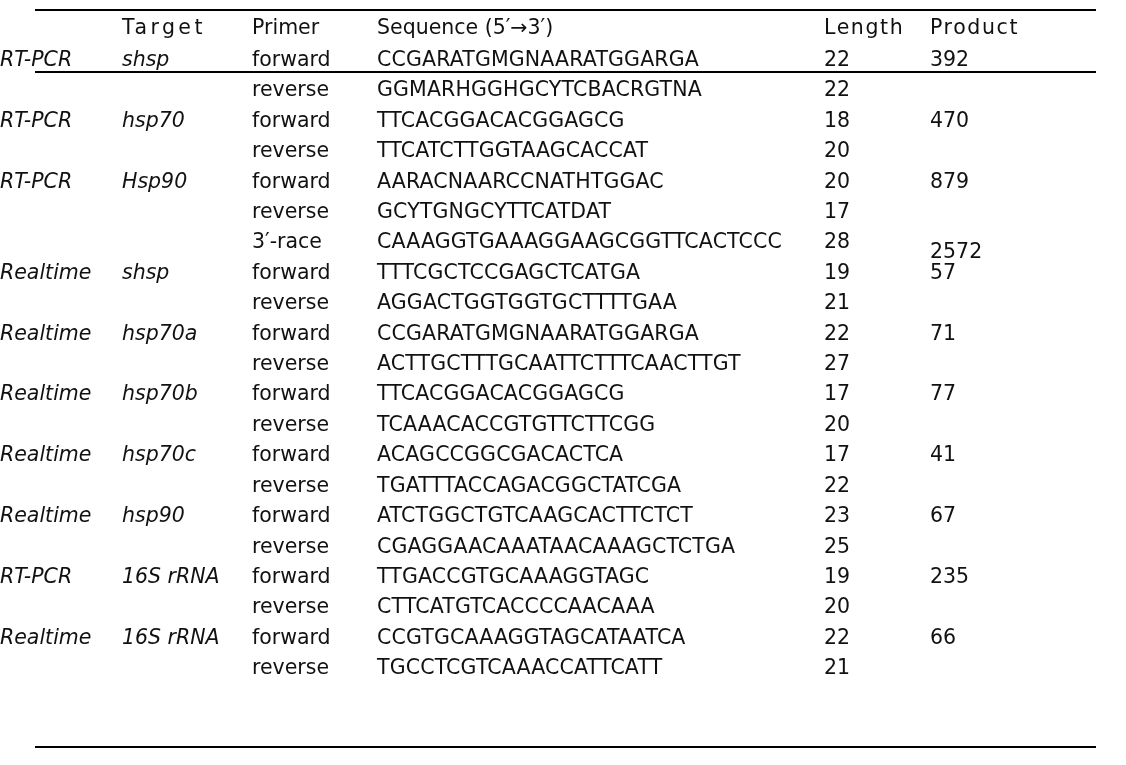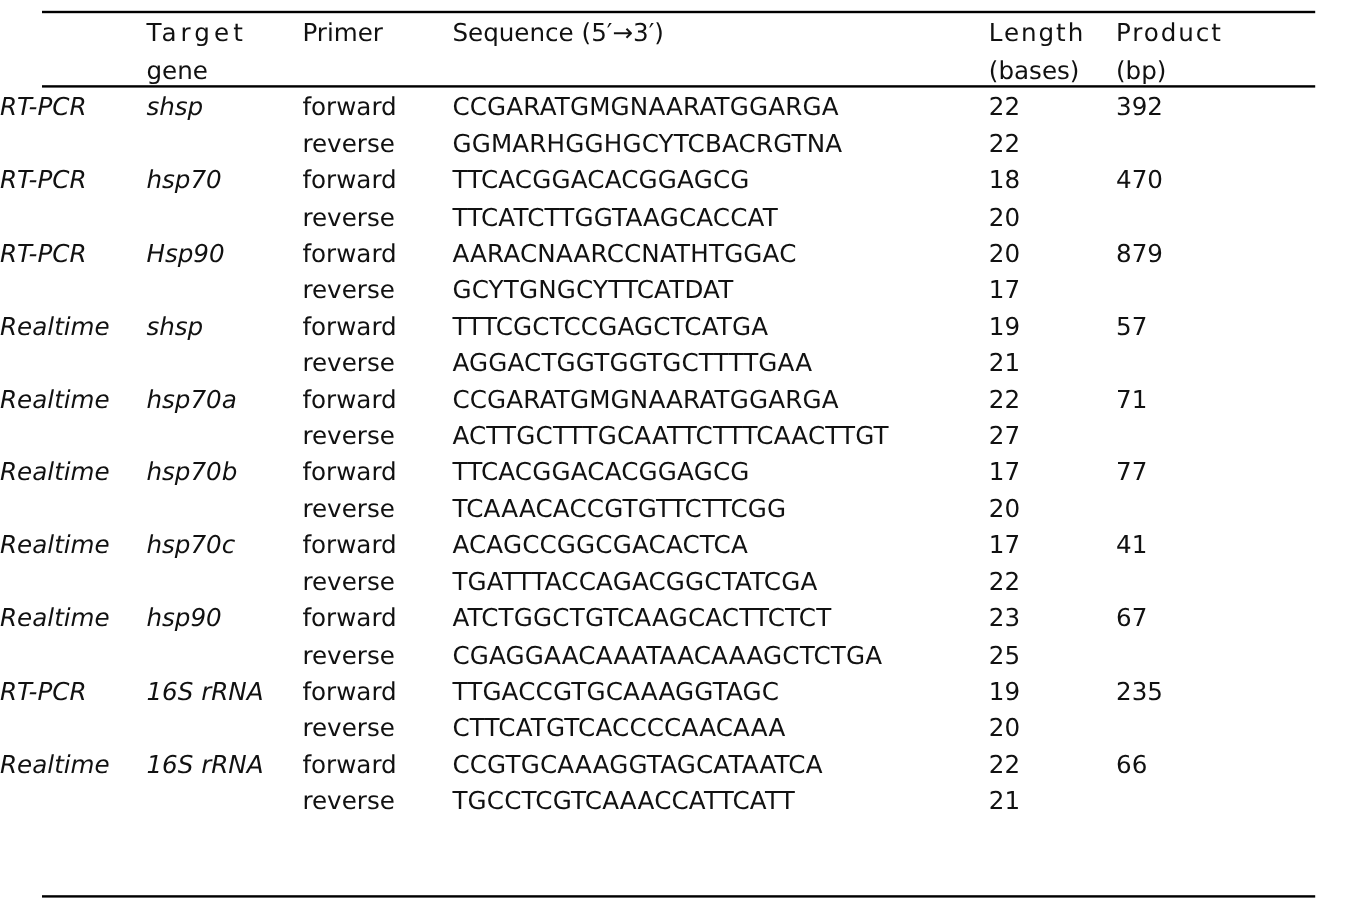--- a/index.html
+++ b/index.html
@@ -120,29 +120,20 @@
     <thead>
       <tr class="header-row-1">
         <td class="hdr-cell cell-pad-left-method"></td>
         <td class="hdr-cell hdr-spaced cell-pad-left-gene">Target</td>
         <td class="hdr-cell cell-pad-left-primer">Primer</td>
         <td class="hdr-cell cell-pad-left-seq">Sequence (5′→3′)</td>
         <td class="hdr-cell hdr-spaced-sm cell-pad-left-len">Length</td>
         <td class="hdr-cell hdr-spaced-sm cell-pad-left-prod">Product</td>
         <td></td>
       </tr>
-      <tr class="header-row-2">
-        <td></td>
-        <td class="hdr-cell cell-pad-left-gene">gene</td>
-        <td></td>
-        <td></td>
-        <td class="hdr-cell cell-pad-left-len">(bases)</td>
-        <td class="hdr-cell cell-pad-left-prod">(bp)</td>
-        <td></td>
-      </tr>
     </thead>
 
     <tbody id="table-body">
         <tr class="data-row group-first">
           <td class="method cell-pad-left-method"><span>RT-PCR</span></td>
           <td class="gene cell-pad-left-gene"><span>shsp</span></td>
           <td class="primer-label cell-pad-left-primer"><span>forward</span></td>
           <td class="seq cell-pad-left-seq"><span>CCGARATGMGNAARATGGARGA</span></td>
           <td class="num cell-pad-left-len"><span>22</span></td>
           <td class="num cell-pad-left-prod"><span>392</span></td>
@@ -186,20 +177,29 @@
         </tr>
         <tr class="data-row">
           <td class="method cell-pad-left-method"></td>
           <td class="gene cell-pad-left-gene"></td>
           <td class="primer-label cell-pad-left-primer"><span>reverse</span></td>
           <td class="seq cell-pad-left-seq"><span>GCYTGNGCYTTCATDAT</span></td>
           <td class="num cell-pad-left-len"><span>17</span></td>
           <td class="num cell-pad-left-prod"></td>
           <td></td>
         </tr>
+        <tr class="data-row">
+          <td class="method cell-pad-left-method"></td>
+          <td class="gene cell-pad-left-gene"></td>
+          <td class="primer-label cell-pad-left-primer"><span>3′-race</span></td>
+          <td class="seq cell-pad-left-seq"><span>CAAAGGTGAAAGGAAGCGGTTCACTCCC</span></td>
+          <td class="num cell-pad-left-len"><span>28</span></td>
+          <td class="num cell-pad-left-prod"><span class="lowered">2572</span></td>
+          <td></td>
+        </tr>
         <tr class="data-row group-first">
           <td class="method cell-pad-left-method"><span>Realtime</span></td>
           <td class="gene cell-pad-left-gene"><span>shsp</span></td>
           <td class="primer-label cell-pad-left-primer"><span>forward</span></td>
           <td class="seq cell-pad-left-seq"><span>TTTCGCTCCGAGCTCATGA</span></td>
           <td class="num cell-pad-left-len"><span>19</span></td>
           <td class="num cell-pad-left-prod"><span>57</span></td>
           <td></td>
         </tr>
         <tr class="data-row">

